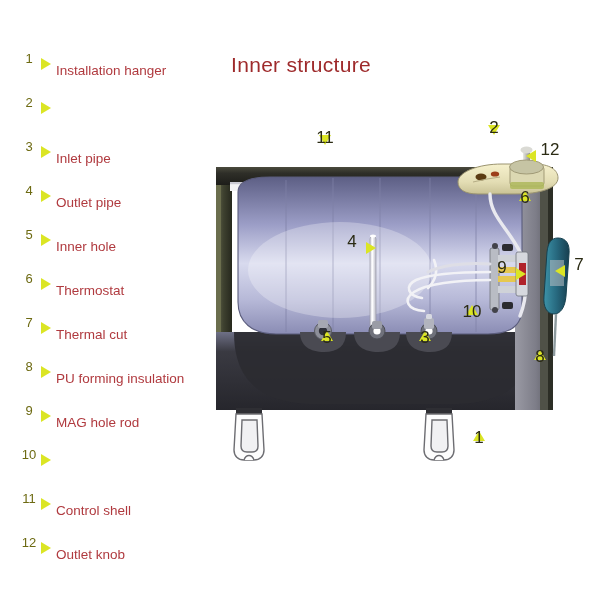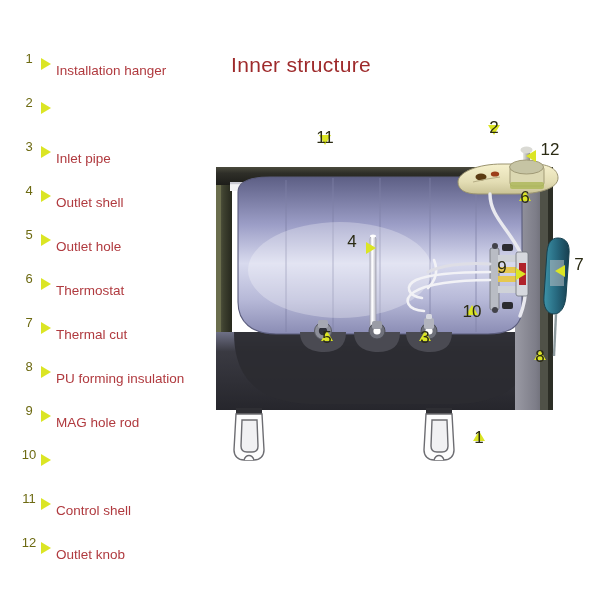--- a/index.html
+++ b/index.html
@@ -178,31 +178,31 @@
         <span class="legend-label">Inlet pipe</span>
       </div>
       <div class="legend-item">
         <span class="legend-badge">
           <span class="badge t-right">
             <span class="disc"></span>
             <span class="tail"></span>
             <span class="num">4</span>
           </span>
         </span>
-        <span class="legend-label">Outlet shell</span>
+        <span class="legend-label">Outlet pipe</span>
       </div>
       <div class="legend-item">
         <span class="legend-badge">
           <span class="badge t-right">
             <span class="disc"></span>
             <span class="tail"></span>
             <span class="num">5</span>
           </span>
         </span>
-        <span class="legend-label">Outlet hole</span>
+        <span class="legend-label">Inner hole</span>
       </div>
       <div class="legend-item">
         <span class="legend-badge">
           <span class="badge t-right">
             <span class="disc"></span>
             <span class="tail"></span>
             <span class="num">6</span>
           </span>
         </span>
         <span class="legend-label">Thermostat</span>

